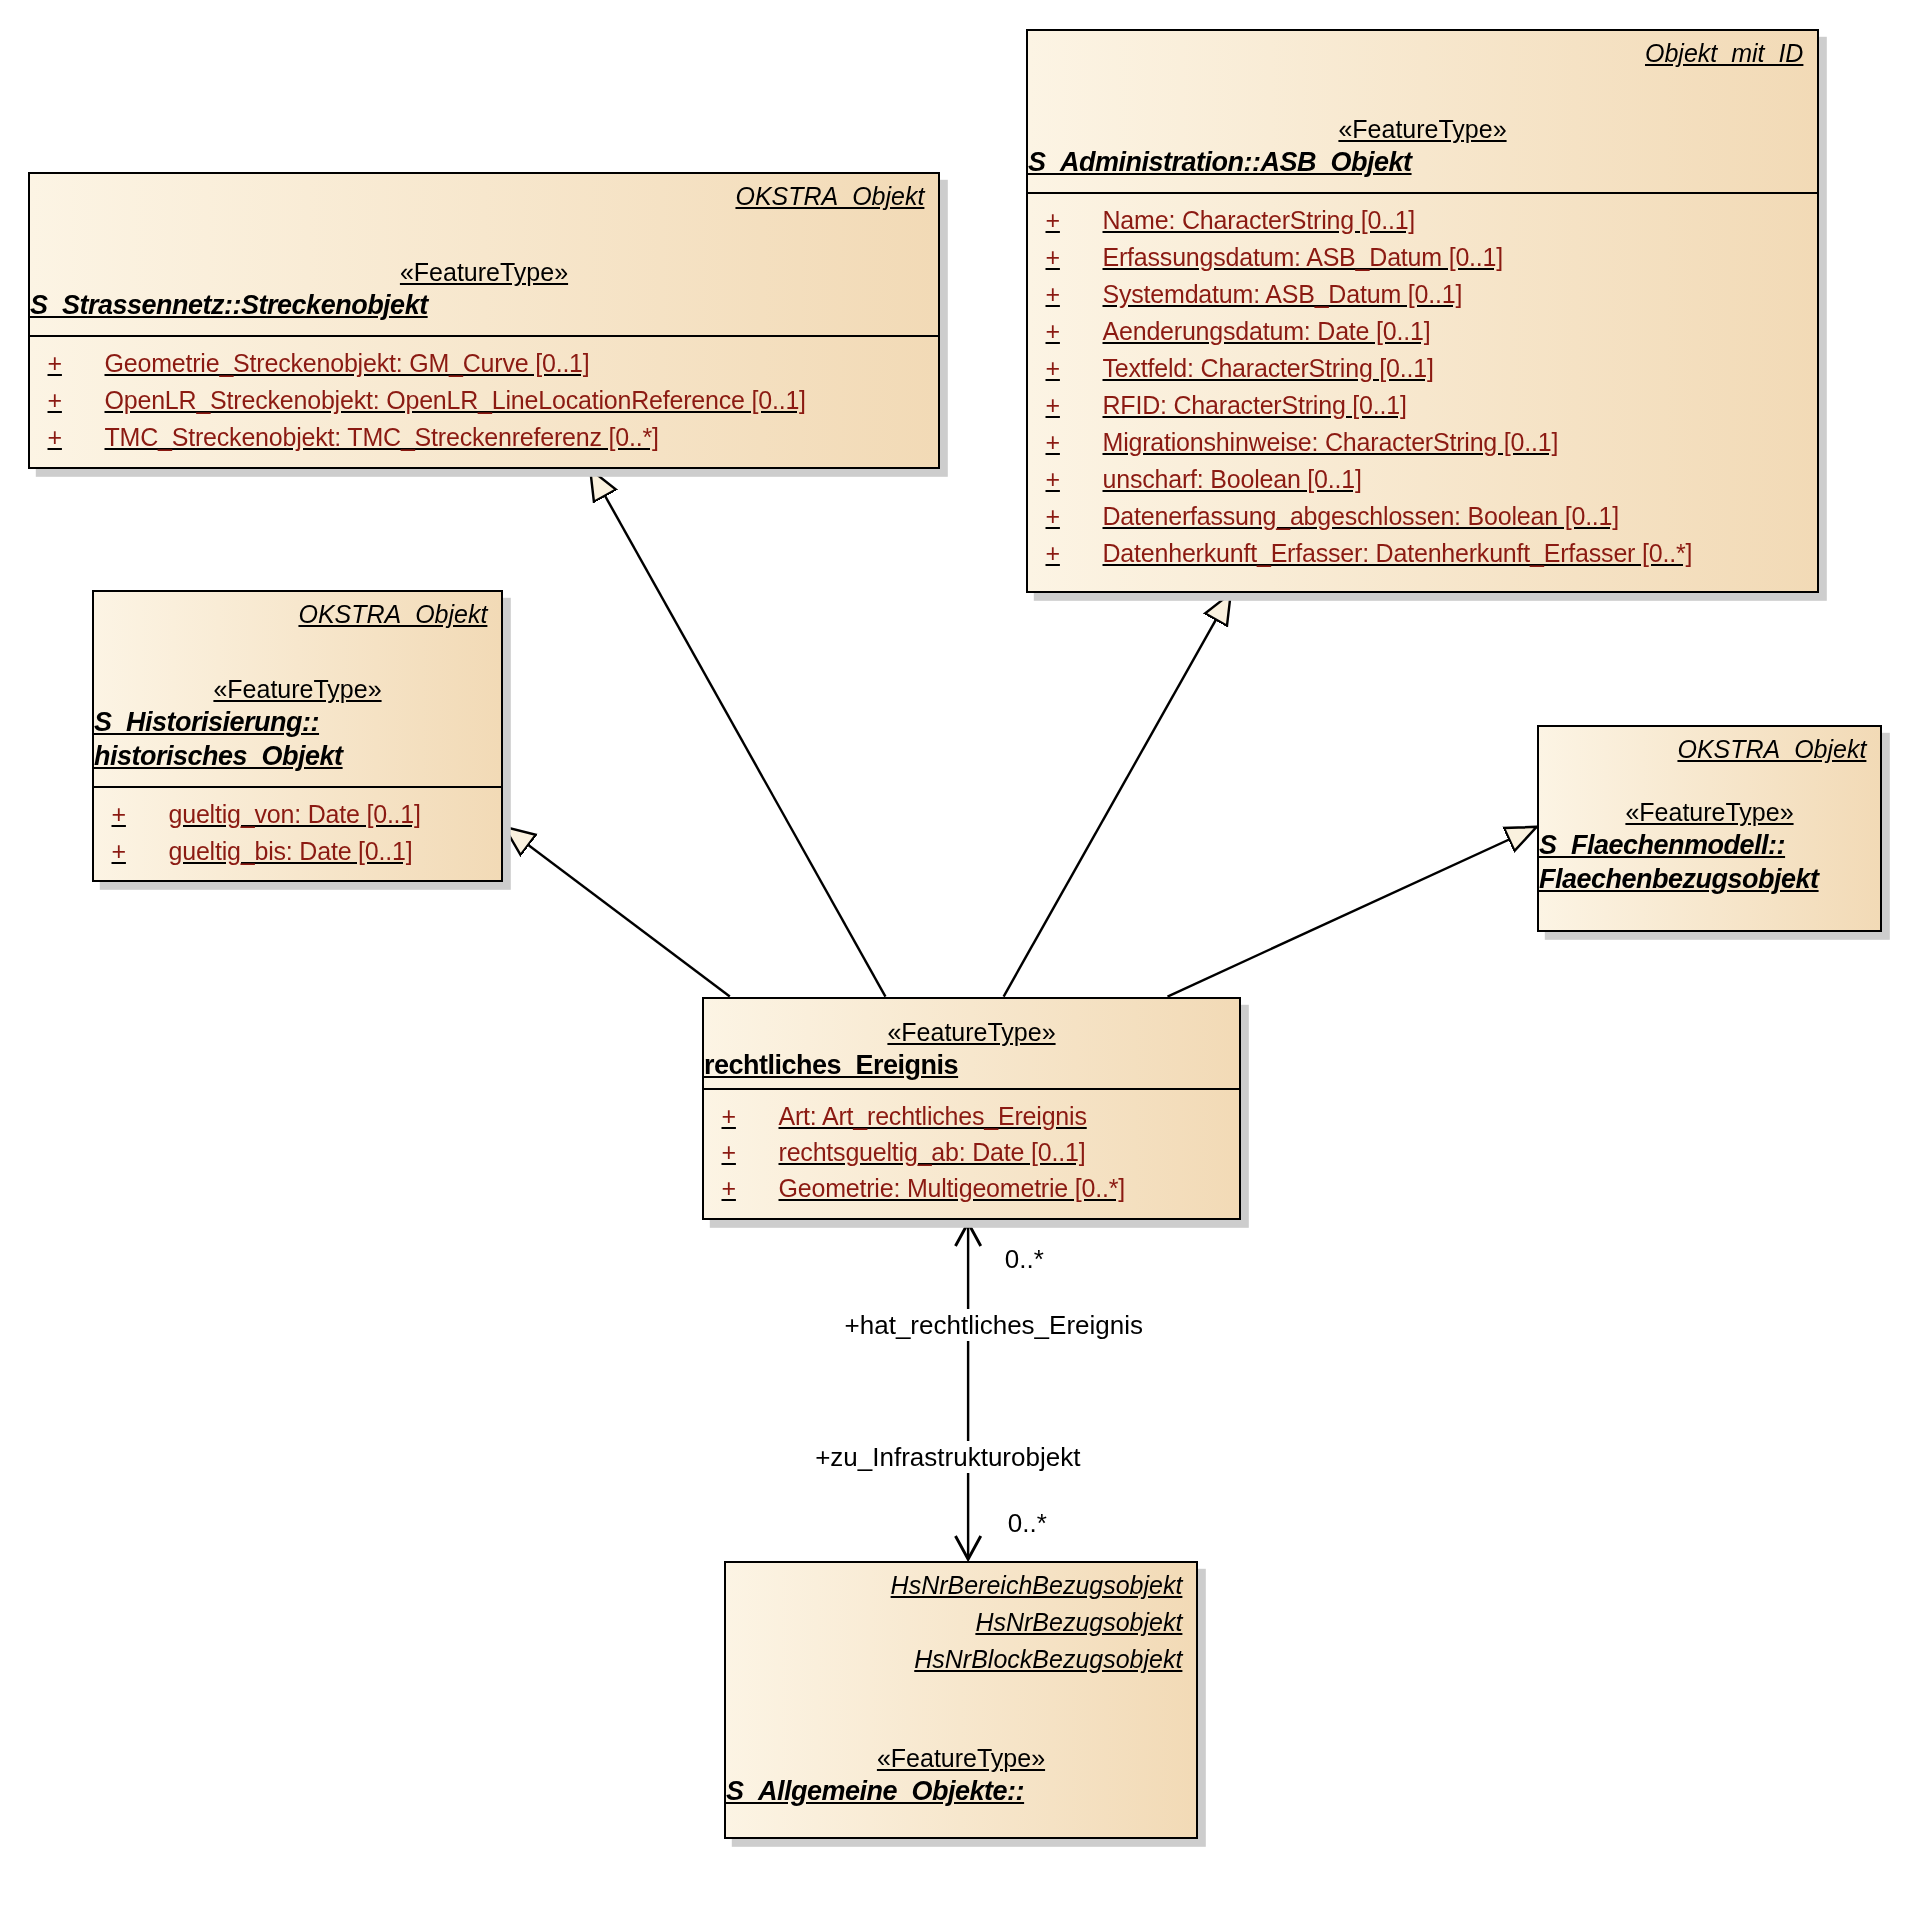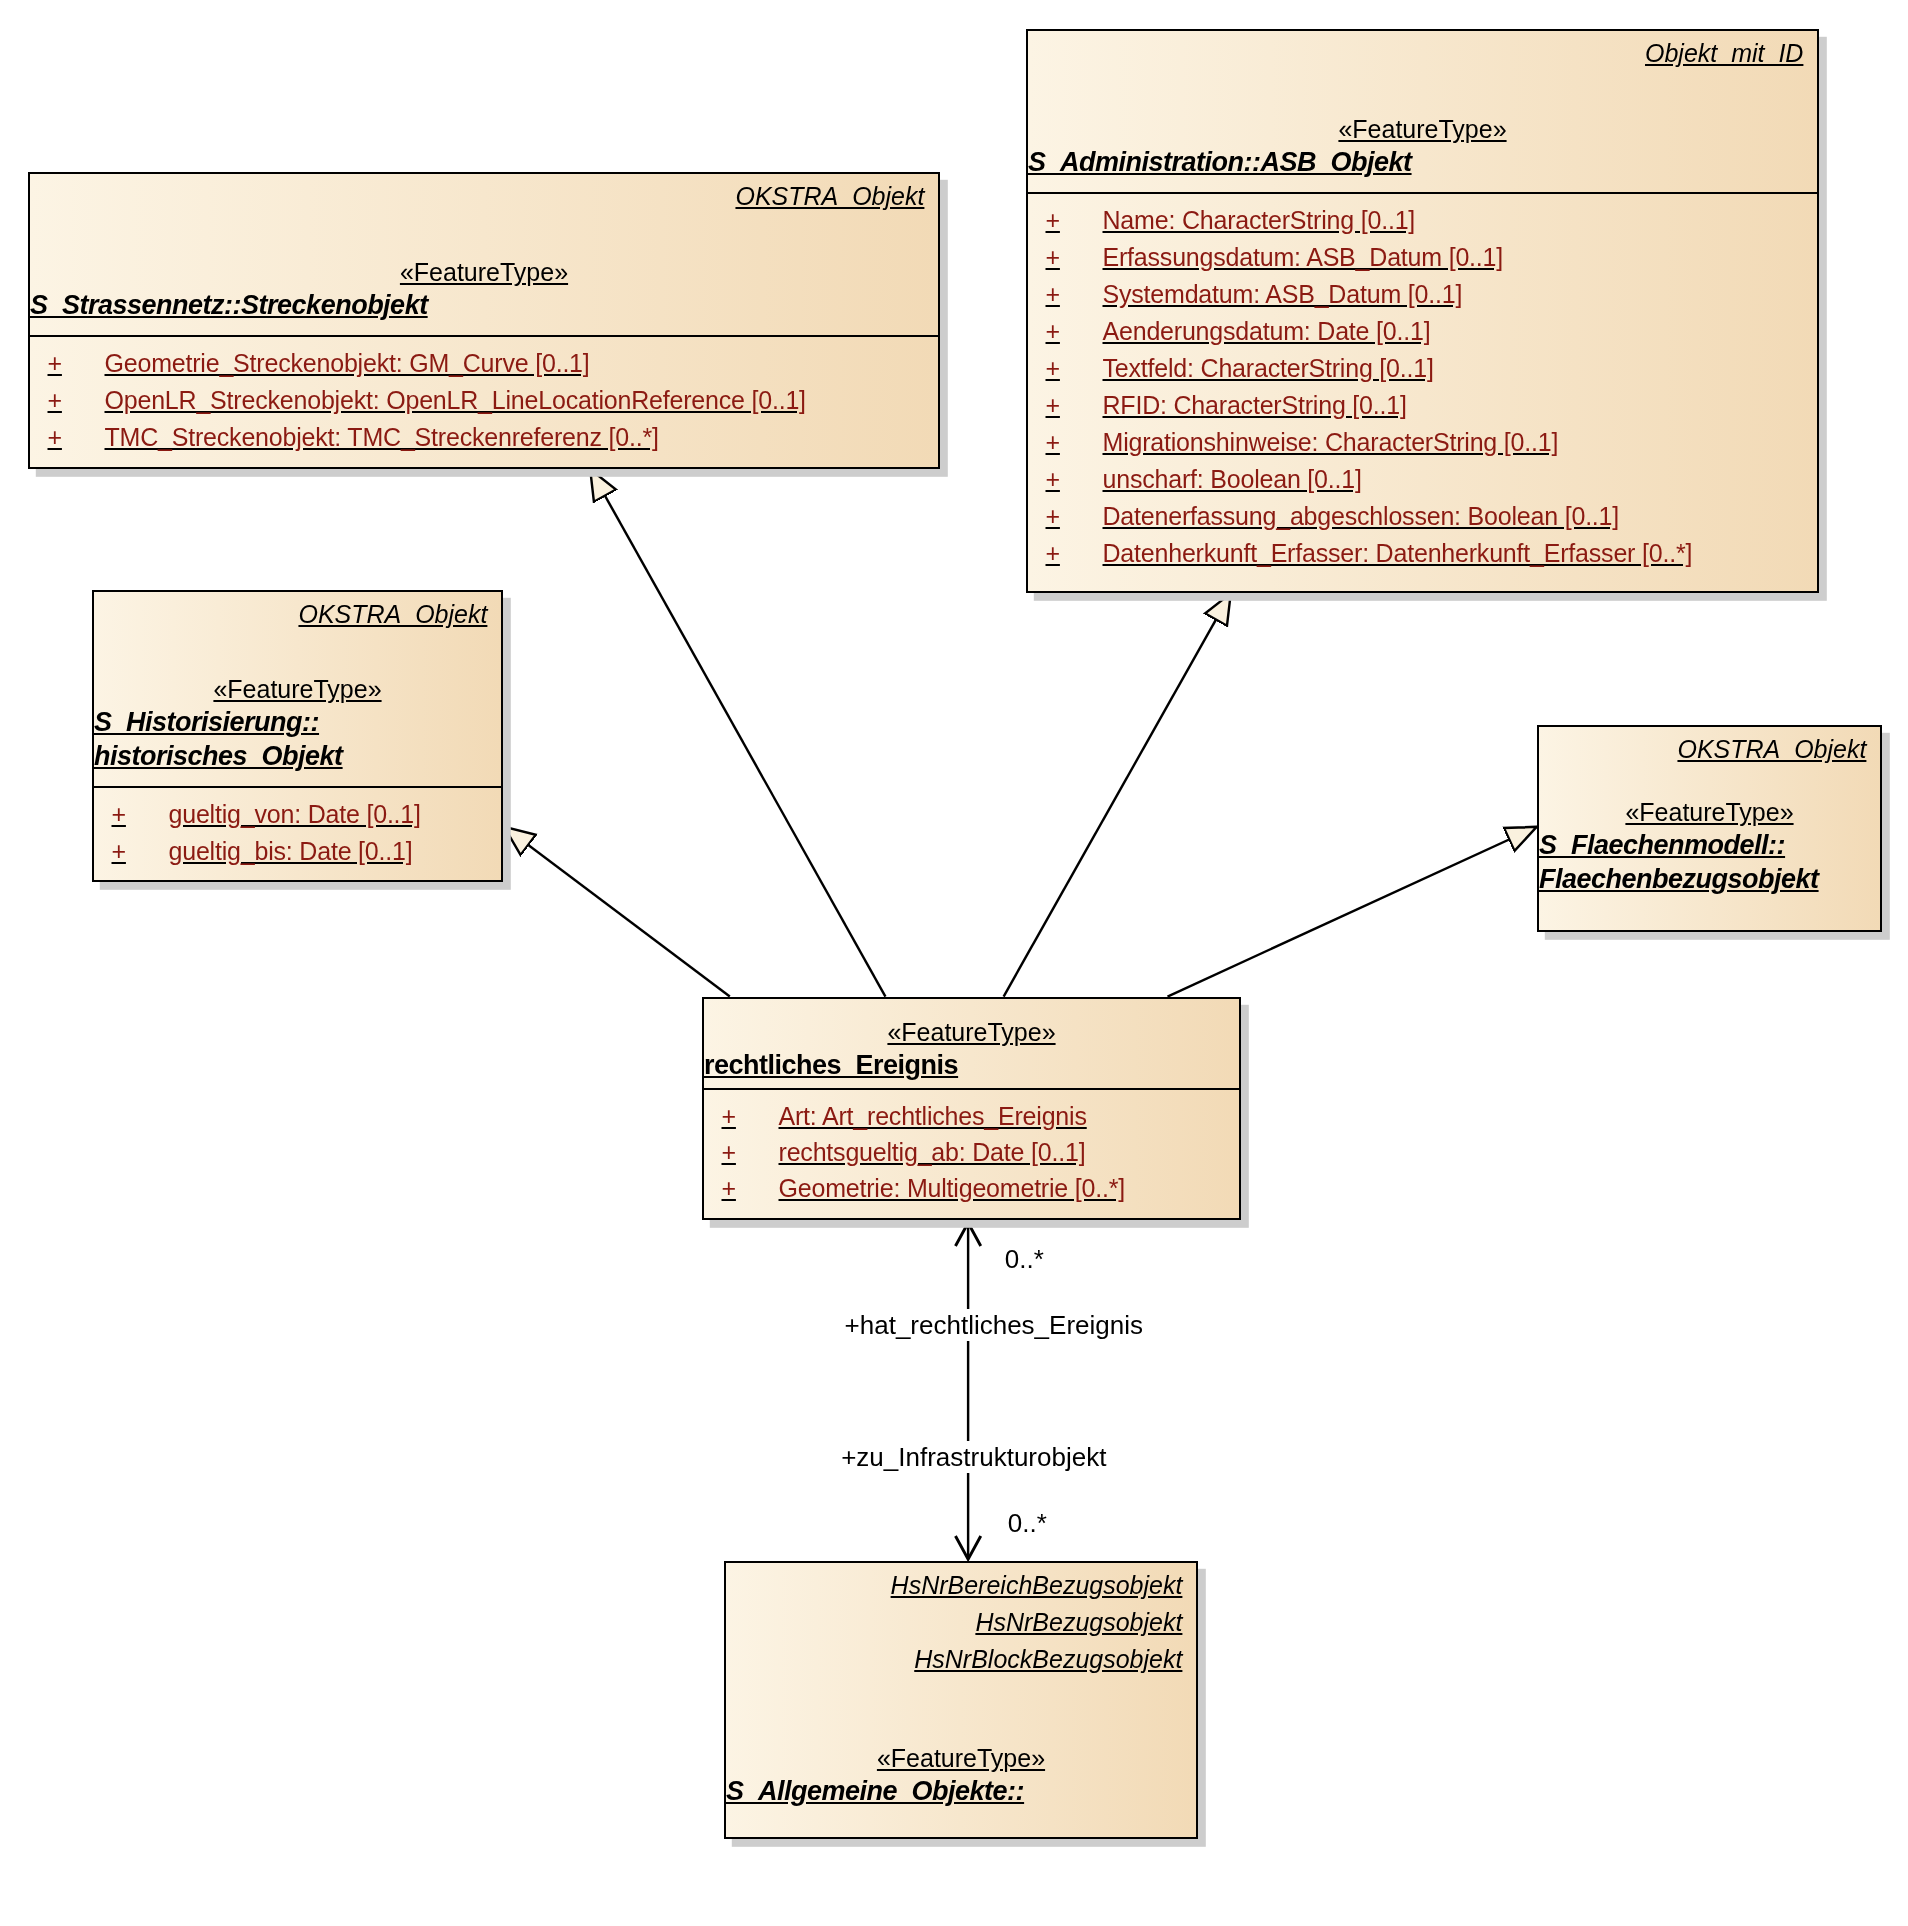--- a/index.html
+++ b/index.html
@@ -39,21 +39,21 @@
   #box-rechtlich{left:702px; top:997px; width:539px; height:223px;}
   #box-rechtlich .box-header{height:89px;padding-bottom:5.8px;}
   #box-infra    {left:724px; top:1561px; width:474px;  height:278px;}
   #box-infra     .box-header{padding-bottom:29px;}
 
   .edge-label{position:absolute;font-size:26px;line-height:30px;background:var(--bg);
     padding:1px 6.8px;white-space:nowrap;}
   .role-label{text-align:center;}
   #lbl-mult-upper{left:998px;top:1243px;}
   #lbl-role-upper{left:778px;top:1309px;width:418px;}
-  #lbl-role-lower{left:758px;top:1441px;width:418px;}
+  #lbl-role-lower{left:732px;top:1441px;width:418px;}
   #lbl-mult-lower{left:1001px;top:1507px;}
 </style>
 </head>
 <body>
 
 <div id="canvas">
 
   <svg id="connectors" viewBox="0 0 3924 3960" xmlns="http://www.w3.org/2000/svg">
     <defs>
       <marker id="gen" markerUnits="userSpaceOnUse" markerWidth="70" markerHeight="62" refX="64" refY="30" orient="auto">

